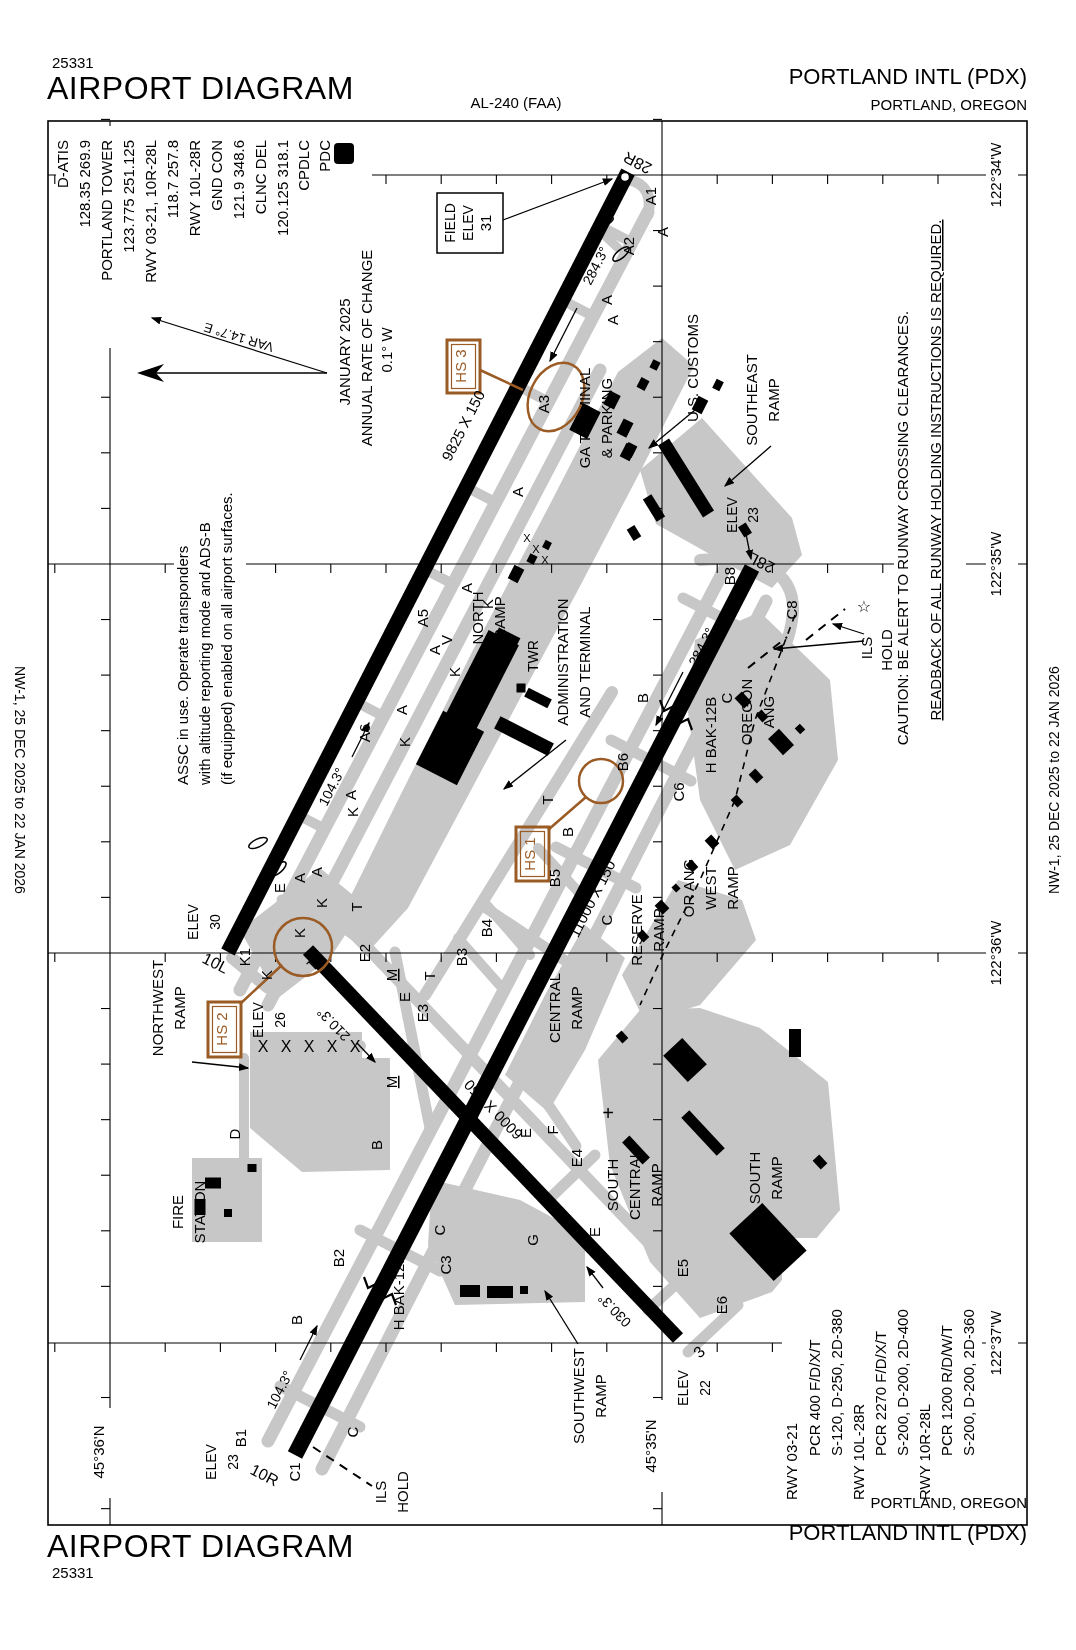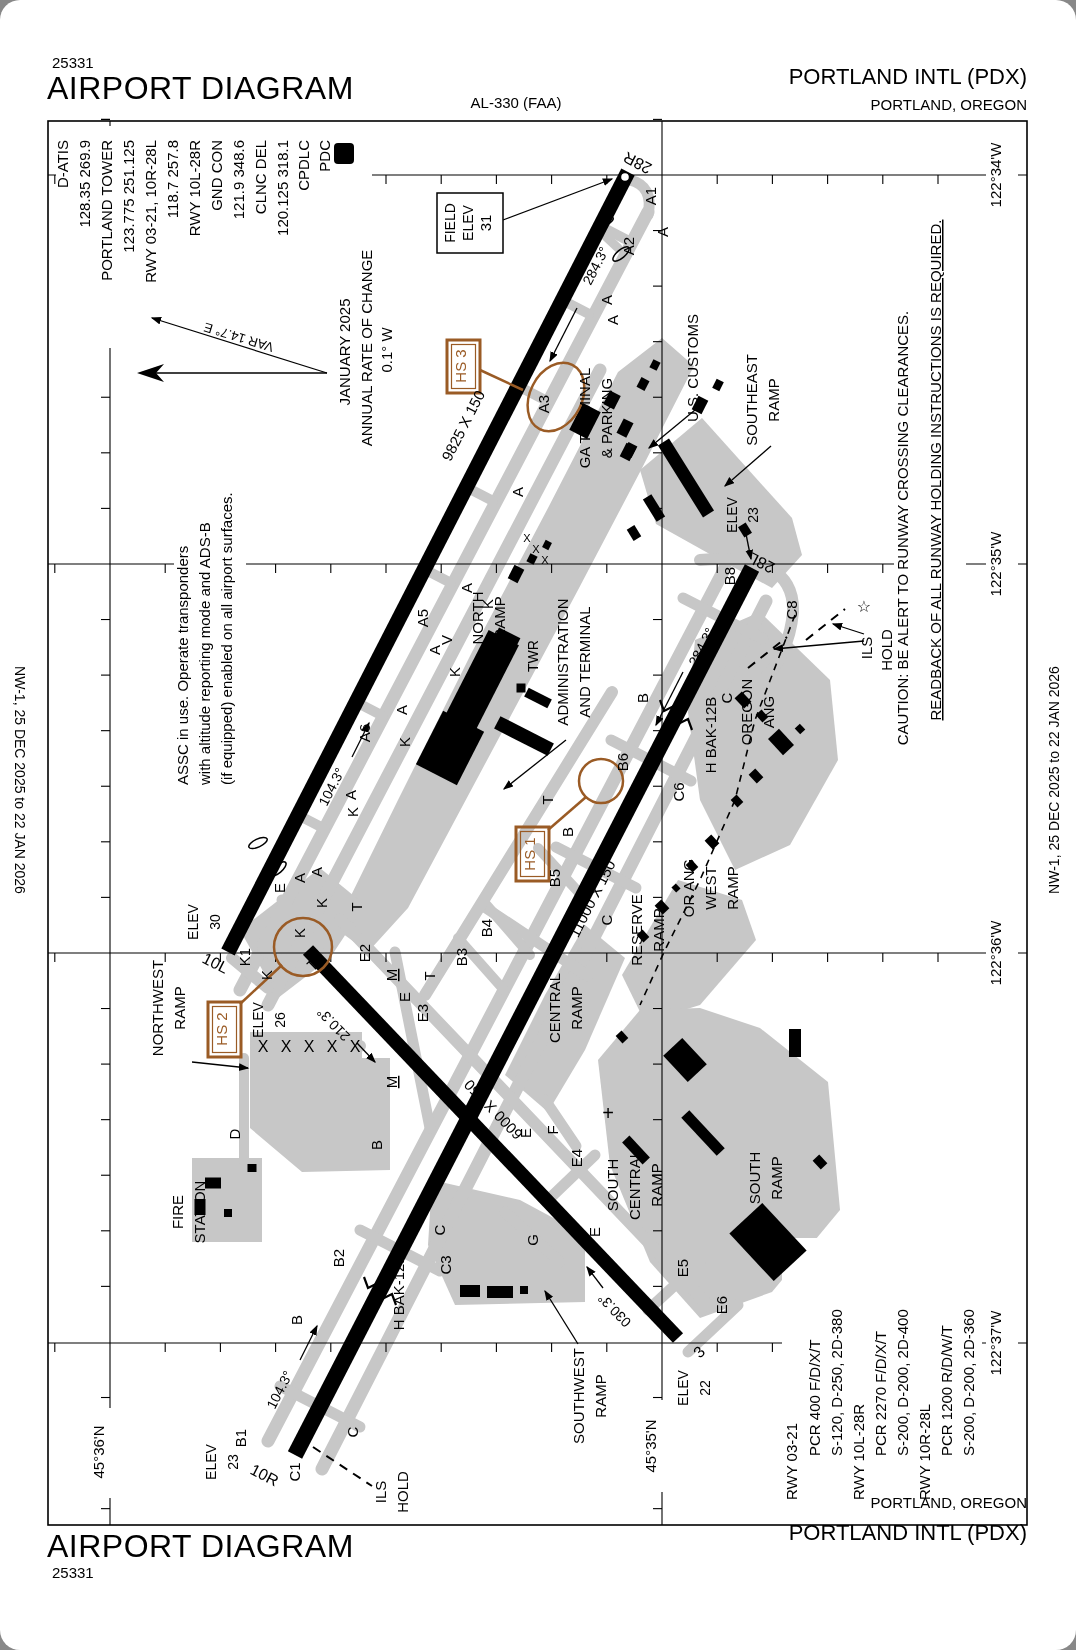--- a/index.html
+++ b/index.html
@@ -1,17 +1,17 @@
 <!DOCTYPE html>
 <html><head>
 <meta charset="utf-8">
 <style>
   html,body{margin:0;padding:0;background:#888;}
   .page{position:relative;width:1076px;height:1650px;background:#fff;overflow:hidden;
-        font-family:"Liberation Sans",sans-serif;color:#000;border-radius:20px;}
+        font-family:"Liberation Sans",sans-serif;color:#000;}
   .abs{position:absolute;white-space:nowrap;}
   .hdr-num{left:52px;top:54px;font-size:15px;}
   .hdr-title{left:47px;top:70px;font-size:32px;letter-spacing:.5px;}
   .hdr-al{left:516px;top:94px;font-size:15px;transform:translateX(-50%);}
   .hdr-apt{right:49px;top:64px;font-size:22px;}
   .hdr-city{right:49px;top:96px;font-size:15px;}
   .ftr-city{right:49px;top:1494px;font-size:15px;}
   .ftr-apt{right:49px;top:1520px;font-size:22px;}
   .ftr-title{left:47px;top:1528px;font-size:32px;letter-spacing:.5px;}
   .ftr-num{left:52px;top:1564px;font-size:15px;}
@@ -35,21 +35,21 @@
   .fish{stroke:#000;stroke-width:1.5;fill:none;}
   .hook{stroke:#000;stroke-width:2.2;fill:none;}
 </style>
 </head>
 <body>
 
 <div class="page">
 
   <div class="abs hdr-num">25331</div>
   <div class="abs hdr-title">AIRPORT DIAGRAM</div>
-  <div class="abs hdr-al">AL-330 (FAA)</div>
+  <div class="abs hdr-al">AL-240 (FAA)</div>
   <div class="abs hdr-apt">PORTLAND INTL (PDX)</div>
   <div class="abs hdr-city">PORTLAND, OREGON</div>
   <div class="abs ftr-city">PORTLAND, OREGON</div>
   <div class="abs ftr-apt">PORTLAND INTL (PDX)</div>
   <div class="abs ftr-title">AIRPORT DIAGRAM</div>
   <div class="abs ftr-num">25331</div>
   <div class="abs m-left">NW-1,  25 DEC 2025  to  22 JAN 2026</div>
   <div class="abs m-right">NW-1,  25 DEC 2025  to  22 JAN 2026</div>
 
   <svg width="1076" height="1650" viewBox="0 0 1076 1650">

